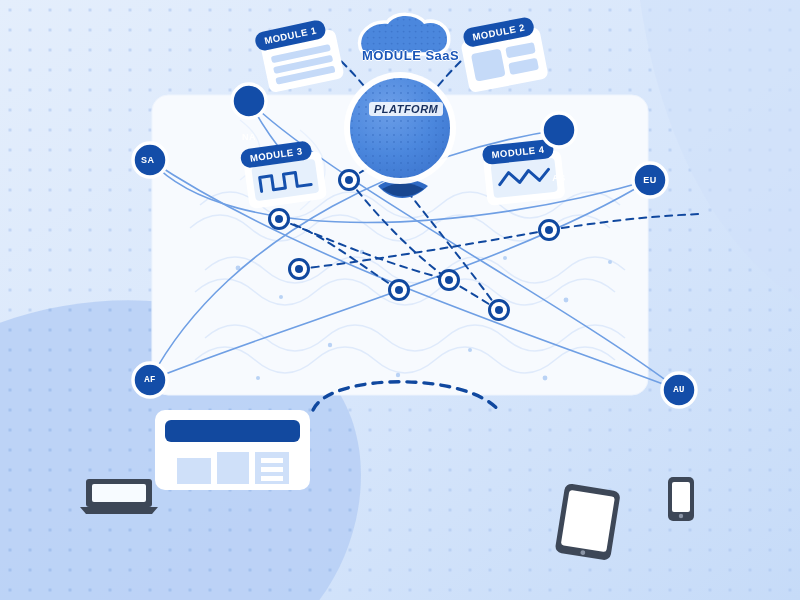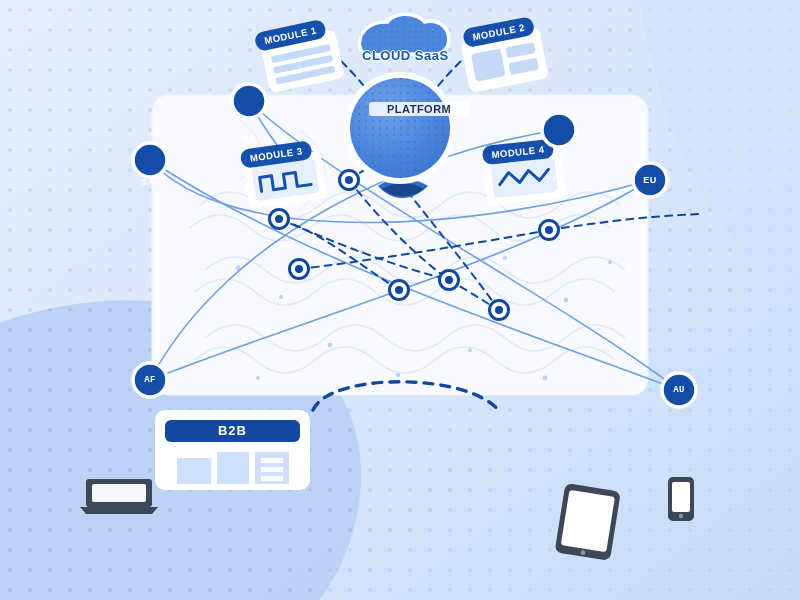--- a/index.html
+++ b/index.html
@@ -22,21 +22,21 @@
   }
   .cloud-label{
     color:#1a56b8;font-size:13px;
     left:362px;top:48px;
     text-shadow:0 1px 0 #fff,0 -1px 0 #fff,1px 0 0 #fff,-1px 0 0 #fff;
   }
   .platform-label{
     color:#18305f;font-size:11px;
     left:369px;top:102px;
     background:rgba(255,255,255,.85);
-    padding:1px 18px;border-radius:3px;
+    padding:1px 5px;border-radius:3px;font-style:italic;
   }
   .mod-label{
     color:#ffffff;font-size:9.5px;
     padding:4px 9px;border-radius:9px;
     background:#1550ad;
   }
   .panel-label{
     color:#ffffff;font-size:13px;font-weight:bold;
     letter-spacing:1px;
   }
@@ -178,21 +178,21 @@
 
     <g>
       <circle cx="400" cy="128" r="56" fill="#ffffff" opacity=".95"></circle>
       <circle cx="400" cy="128" r="50" fill="url(#sphereGrad)"></circle>
       <g clip-path="url(#sphereClip)">
           <rect x="348" y="76" width="104" height="104" fill="url(#sphereDots)"></rect>
         </g>
     </g>
   </svg>
 
-  <span class="lbl cloud-label">CLOUD SaaS</span>
+  <span class="lbl cloud-label">MODULE SaaS</span>
   <span class="lbl platform-label">PLATFORM</span>
 
   <div style="position:absolute;left:262px;top:26px;transform:rotate(-12deg);">
     <svg width="80" height="62" viewBox="0 0 80 62">
       <rect x="2" y="10" width="76" height="50" rx="7" fill="#ffffff"></rect>
       <rect x="10" y="24" width="60" height="7" rx="2.5" fill="#c5daf8"></rect>
       <rect x="10" y="35" width="60" height="7" rx="2.5" fill="#c5daf8"></rect>
       <rect x="10" y="46" width="60" height="7" rx="2.5" fill="#c5daf8"></rect>
     </svg>
     <span class="lbl mod-label" style="left:-2px;top:-2px;">MODULE 1</span>
@@ -259,21 +259,21 @@
 
   <svg class="layer" viewBox="0 0 800 600">
     <circle cx="249" cy="101" r="17" fill="#134da8" stroke="#ffffff" stroke-width="3.5"></circle>
     <circle cx="150" cy="160" r="17" fill="#134da8" stroke="#ffffff" stroke-width="3.5"></circle>
     <circle cx="559" cy="130" r="17" fill="#134da8" stroke="#ffffff" stroke-width="3.5"></circle>
     <circle cx="650" cy="180" r="17" fill="#134da8" stroke="#ffffff" stroke-width="3.5"></circle>
     <circle cx="150" cy="380" r="17" fill="#134da8" stroke="#ffffff" stroke-width="3.5"></circle>
     <circle cx="679" cy="390" r="17" fill="#134da8" stroke="#ffffff" stroke-width="3.5"></circle>
   </svg>
   <span class="lbl badge-label" style="left:240px;top:96px;width:18px;text-align:center;margin-top:36px;">NA</span>
-  <span class="lbl badge-label" style="left:141px;top:155px;width:18px;text-align:left;margin-top:22px;">SA</span>
+  <span class="lbl badge-label" style="left:141px;top:155px;width:18px;text-align:left;">SA</span>
   <span class="lbl badge-label" style="left:550px;top:125px;width:18px;text-align:center;margin-top:48px;">AS</span>
   <span class="lbl badge-label" style="left:641px;top:175px;width:18px;text-align:center;">EU</span>
   <span class="lbl badge-label" style="left:141px;top:375px;width:18px;text-align:center;font-family:Liberation Mono, monospace;">AF</span>
   <span class="lbl badge-label" style="left:670px;top:385px;width:18px;text-align:center;font-family:Liberation Mono, monospace;">AU</span>
 
   <div style="position:absolute;left:155px;top:410px;">
     <svg width="155" height="80" viewBox="0 0 155 80">
       <rect x="0" y="0" width="155" height="80" rx="10" fill="#ffffff"></rect>
       <rect x="10" y="10" width="135" height="22" rx="6" fill="#12499f"></rect>
       <g fill="#cfe0f9">
@@ -285,21 +285,20 @@
           <rect x="70" y="58" width="16" height="5"></rect>
           <rect x="70" y="67" width="16" height="5"></rect>
         <path d="M100 42 h34 v32 h-34 z"></path>
       </g>
       <g fill="#ffffff">
         <rect x="106" y="48" width="22" height="5"></rect>
           <rect x="106" y="57" width="22" height="5"></rect>
           <rect x="106" y="66" width="22" height="5"></rect>
       </g>
     </svg>
-    <span class="lbl panel-label" style="left:0;top:13px;width:155px;text-align:center;">B2B</span>
   </div>
 
 
   <svg class="layer" viewBox="0 0 800 600">
     <g>
       <rect x="86" y="479" width="66" height="28" rx="3" fill="#3d4757"></rect>
       <rect x="92" y="484" width="54" height="18" rx="2" fill="#f7fbff"></rect>
       <path d="M80 507 h78 l-6 7 h-66 z" fill="#3d4757"></path>
     </g>
     <g transform="rotate(9 588 520)">

